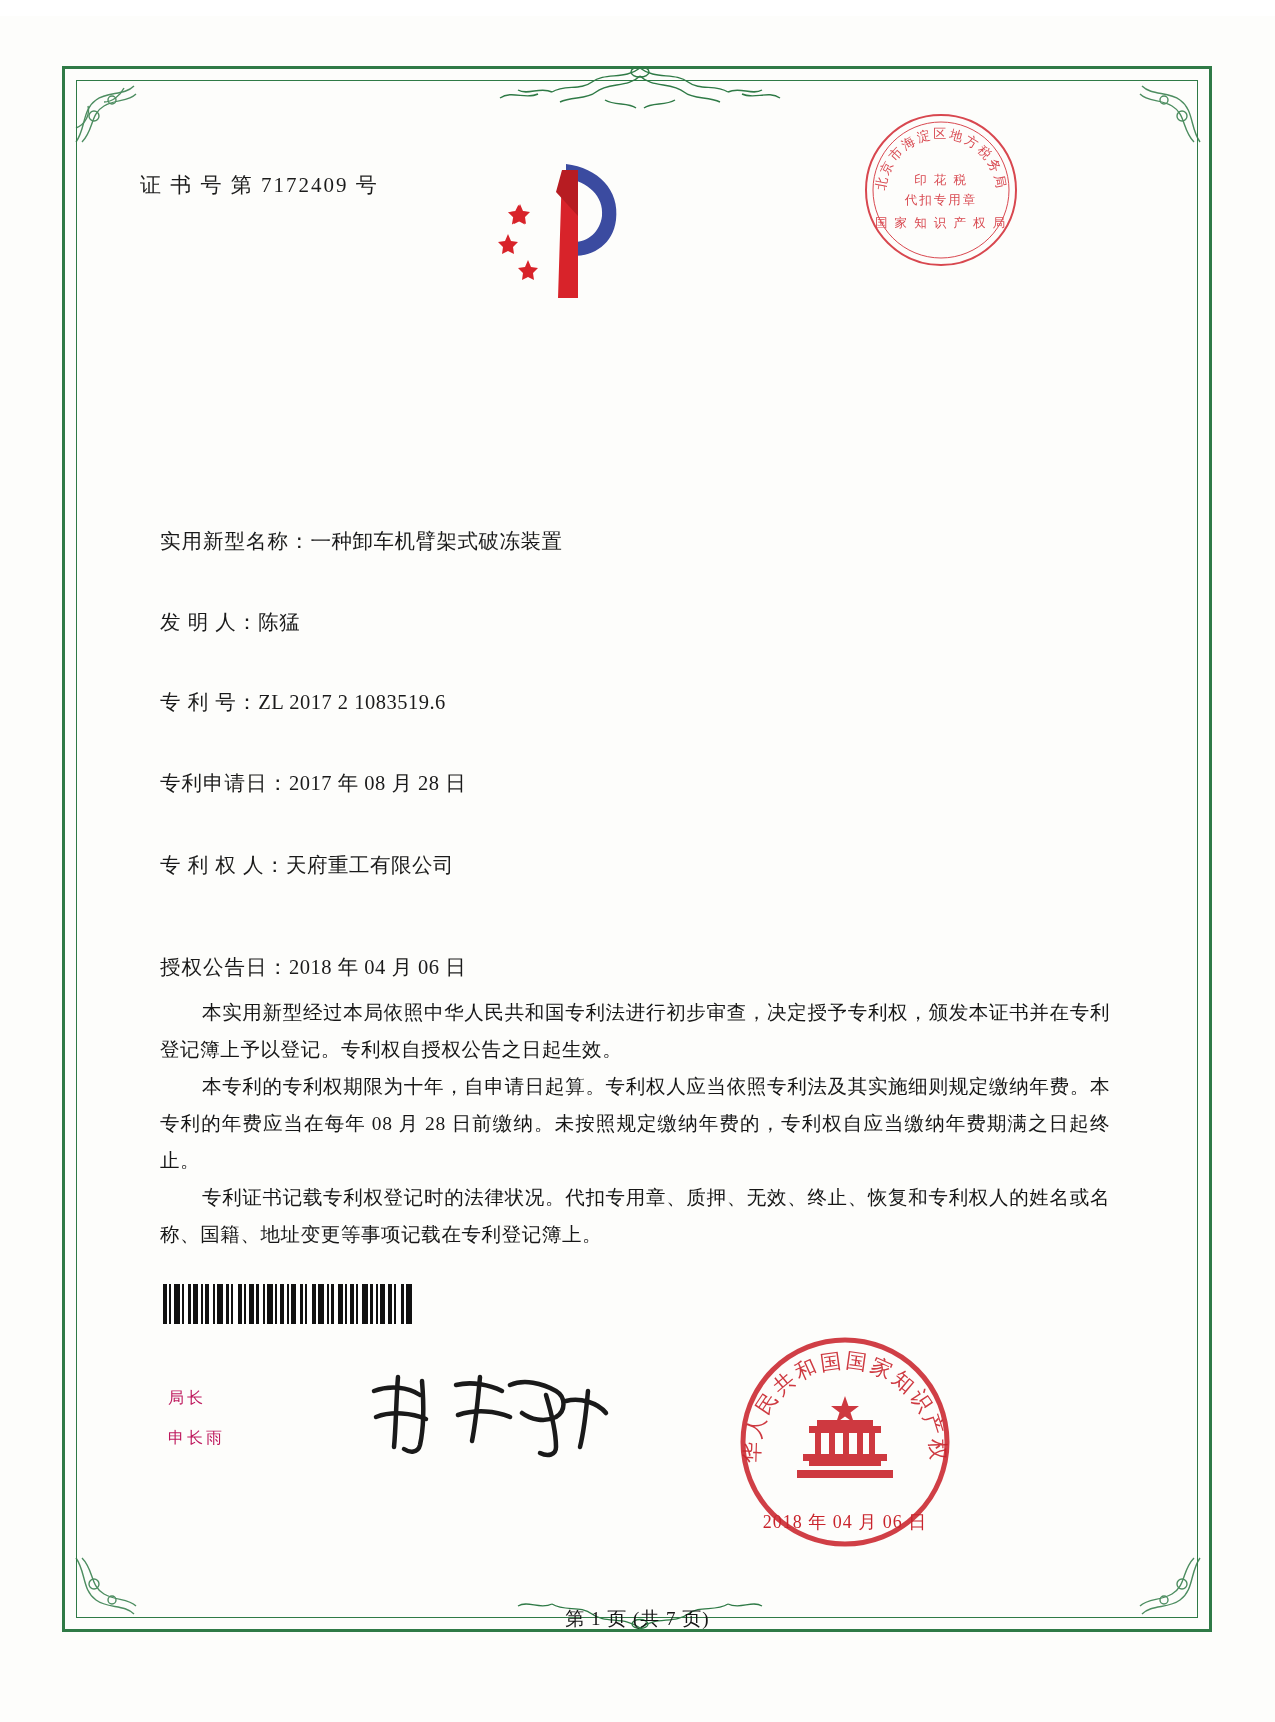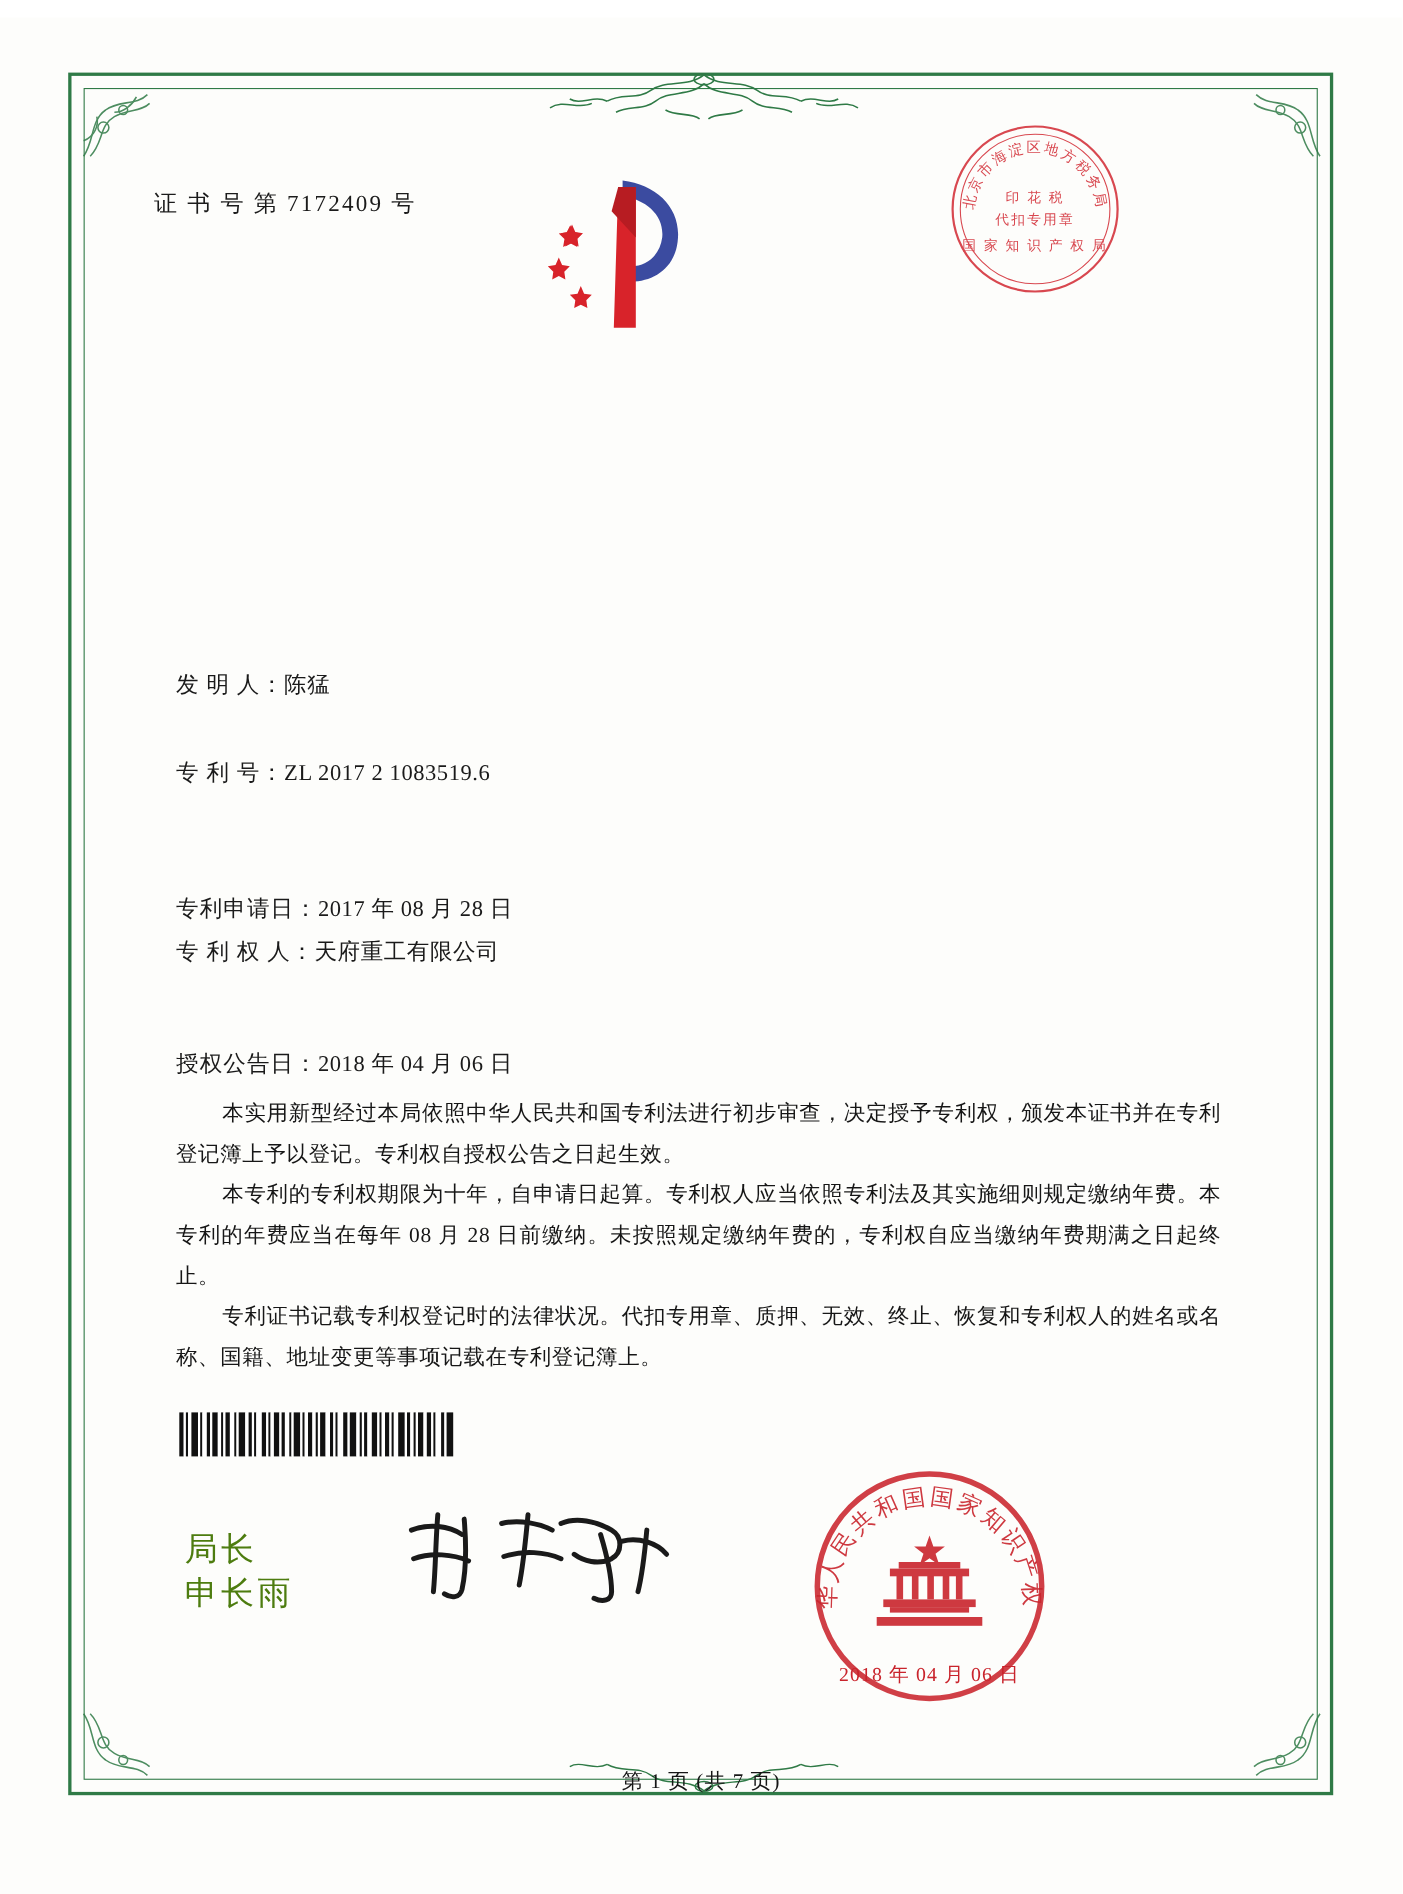--- a/index.html
+++ b/index.html
@@ -143,21 +143,21 @@
     color: #1a1a1a;
     white-space: nowrap;
     letter-spacing: .5px;
   }
   .field .lbl { letter-spacing: 1px; }
   .field .val { letter-spacing: .5px; }
 
   .f1 { top: 511px; }
   .f2 { top: 592px; text-align: center; }
   .f3 { top: 672px; }
-  .f4 { top: 796px; }
+  .f4 { top: 753px; }
   .f5 { top: 835px; }
   .f6 { top: 937px; }
 
   .sp2 { letter-spacing: .5px; }
 
   
   .para {
     position: absolute;
     left: 160px;
     width: 950px;
@@ -185,23 +185,23 @@
   .barcode i {
     display: block;
     background: #111;
     height: 100%;
   }
 
   
   .sig-label {
     position: absolute;
     left: 168px;
-    font-size: 30px;
+    font-size: 16px;
     letter-spacing: 3px;
-    color: #4d7c0f;
+    color: #be185d;
   }
   .sig-l1 { top: 1372px; }
   .sig-l2 { top: 1412px; }
 
   .signature {
     position: absolute;
     left: 360px;
     top: 1345px;
     width: 260px;
     height: 100px;
@@ -338,20 +338,23 @@
         </text>
         <circle cx="74" cy="74" r="68" fill="none" stroke="#d0202a" stroke-width="1"></circle>
       </svg>
     </div>
     <div class="l1">印 花 税</div>
     <div class="l2">代扣专用章</div>
     <div class="l3">国 家 知 识 产 权 局</div>
   </div>
 
 
+  <div class="field f1">
+    <span class="lbl">实用新型名称：</span><span class="val">一种卸车机臂架式破冻装置</span>
+  </div>
   <div class="field f2">
     <span class="lbl">发  明  人：</span><span class="val">陈猛</span>
   </div>
   <div class="field f3">
     <span class="lbl">专  利  号：</span><span class="val sp2">ZL 2017 2 1083519.6</span>
   </div>
   <div class="field f4">
     <span class="lbl">专利申请日：</span><span class="val">2017 年 08 月 28 日</span>
   </div>
   <div class="field f5">

